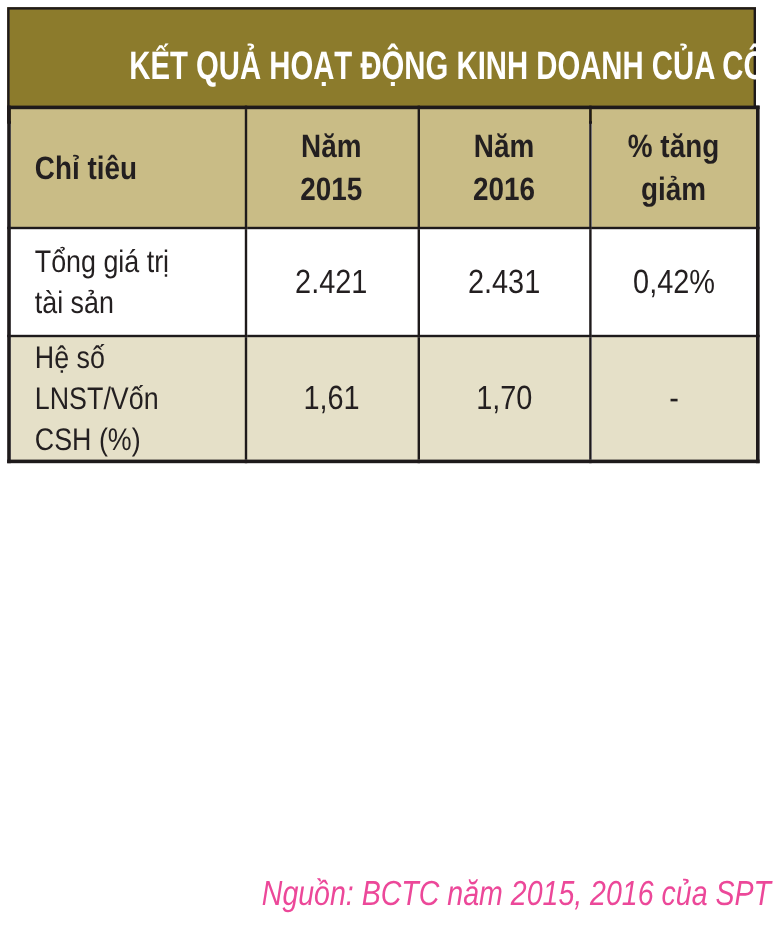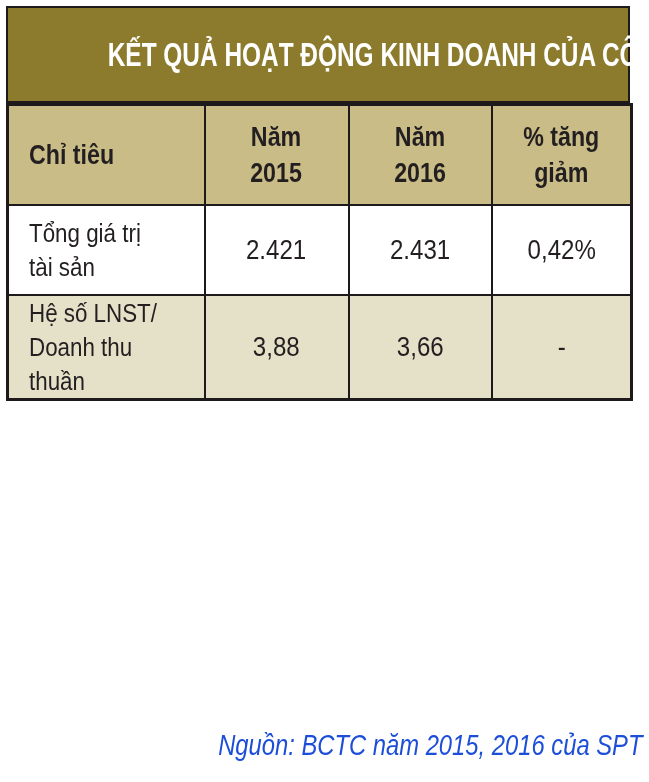--- a/index.html
+++ b/index.html
@@ -18,21 +18,21 @@
     display: flex; flex-direction: column; justify-content: center; align-items: center;
     color: #ffffff; font-weight: bold; font-size: 33px; line-height: 43px;
     text-align: center; white-space: nowrap;
   }
   .title-line { width: 100%; text-align: center; }
   .cx-title { display: inline-block; transform: scaleX(0.74); transform-origin: center center; }
   .unit { font-style: italic; margin-left: 9px; }
 
   
   table.results {
-    position: absolute; left: 6px; top: 103px; width: 624px;
+    position: absolute; left: 6px; top: 88px; width: 624px;
     border-collapse: collapse; table-layout: fixed;
     border: 3px solid #1E1A1B;
   }
   table.results th, table.results td {
     border: 2px solid #1E1A1B;
     vertical-align: middle;
     overflow: hidden;
   }
   tr.hdr { height: 100px; background: #C9BC86; }
   tr.hdr th { font-weight: bold; font-size: 27px; line-height: 36px; text-align: center; }
@@ -42,21 +42,21 @@
   td.lbl { text-align: left; padding-left: 20px; font-size: 26px; line-height: 34px; }
   td.num { text-align: center; font-size: 28px; }
   .pre { white-space: pre-line; }
   .cx { display: inline-block; transform: scaleX(0.86); }
   td.lbl .cx, th.c1 .cx { transform-origin: left center; }
   td.num .cx, th .cx { transform-origin: center center; }
 
   
   .footer {
     position: absolute; right: 7px; top: 729px; width: 640px;
-    text-align: right; font-style: italic; font-size: 29px; color: #1d4ed8;
+    text-align: right; font-style: italic; font-size: 29px; color: #ec4899;
   }
   .footer .cx-src { display: inline-block; transform: scaleX(0.82); transform-origin: right center; }
 </style>
 </head>
 <body>
 
 <div class="page">
 
   <div class="title-bar">
     <div class="title-line">
@@ -84,24 +84,24 @@
     </thead>
     <tbody>
       <tr>
         <td class="lbl"><span class="cx pre">Tổng giá trị
 tài sản</span></td>
         <td class="num"><span class="cx">2.421</span></td>
         <td class="num"><span class="cx">2.431</span></td>
         <td class="num"><span class="cx">0,42%</span></td>
       </tr>
       <tr>
-        <td class="lbl"><span class="cx pre">Hệ số LNST/
-Doanh thu thuần</span></td>
-        <td class="num"><span class="cx">3,88</span></td>
-        <td class="num"><span class="cx">3,66</span></td>
+        <td class="lbl"><span class="cx pre">Hệ số LNST/Vốn
+CSH (%)</span></td>
+        <td class="num"><span class="cx">1,61</span></td>
+        <td class="num"><span class="cx">1,70</span></td>
         <td class="num"><span class="cx">-</span></td>
       </tr>
     </tbody>
   </table>
 
   <div class="footer">
     <span class="cx-src">Nguồn: BCTC năm 2015, 2016 của SPT</span>
   </div>
 
 </div>

